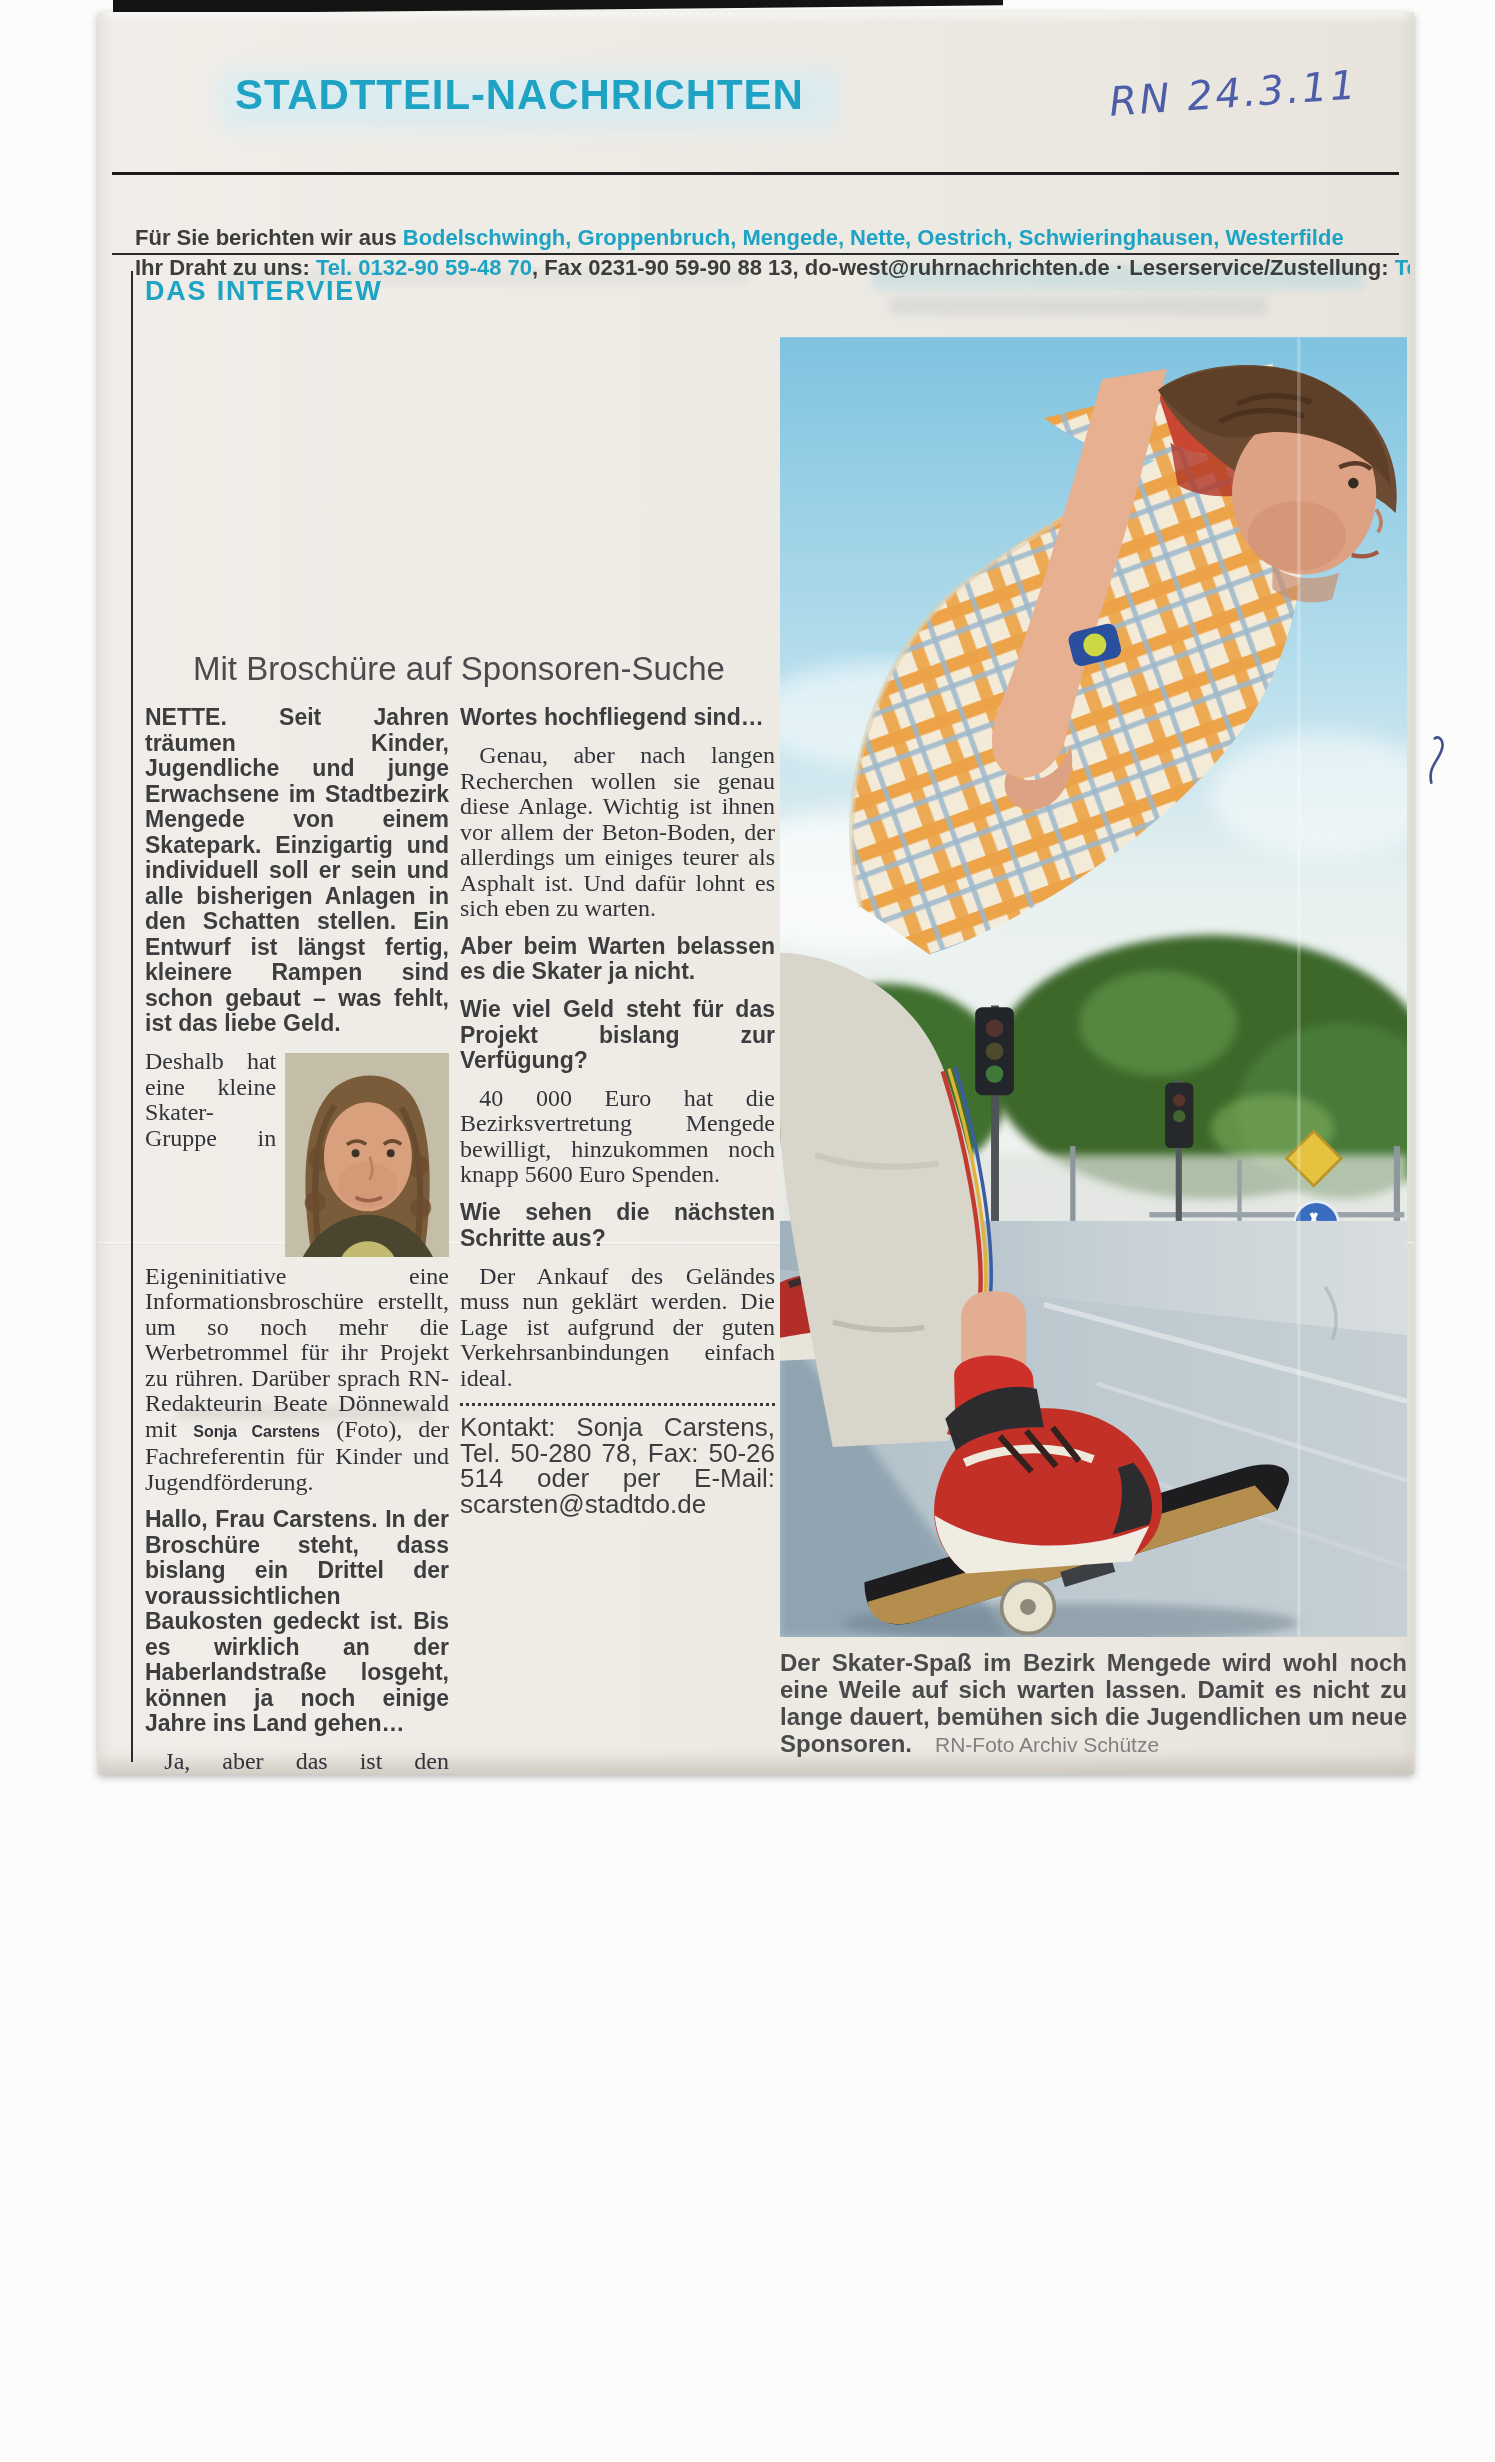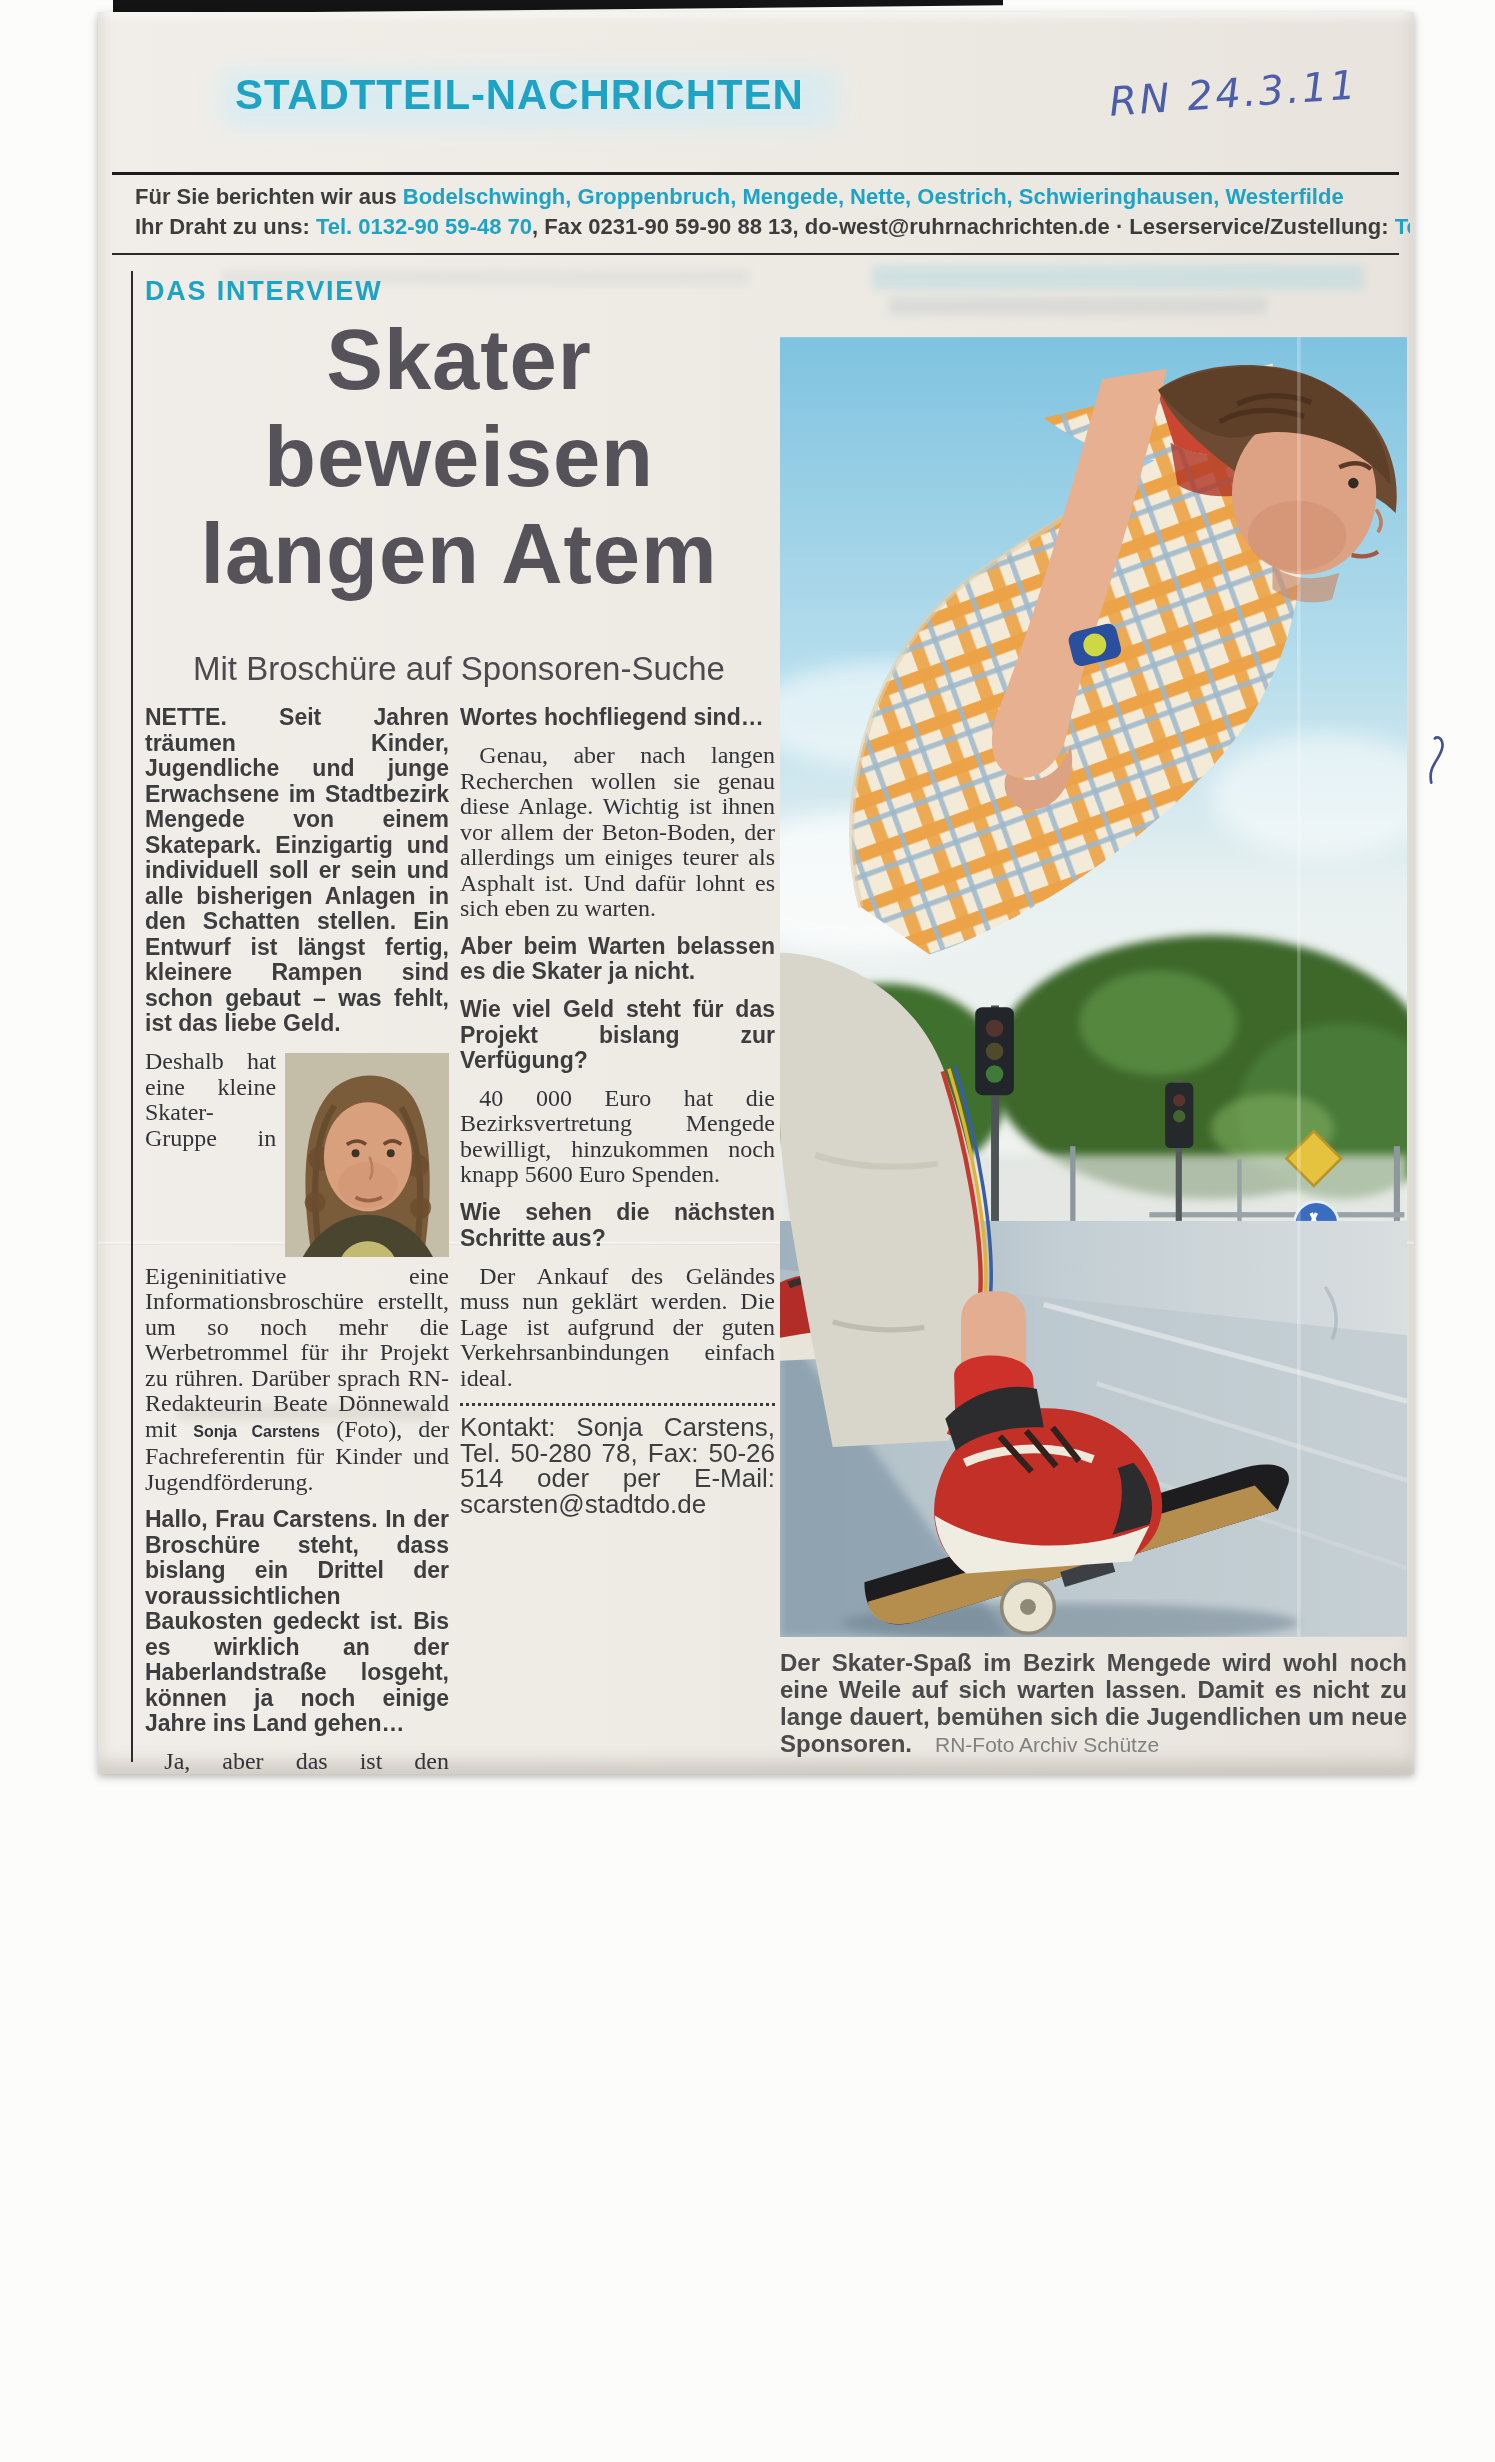--- a/index.html
+++ b/index.html
@@ -18,21 +18,21 @@
 
   
   .ghost{position:absolute;filter:blur(4.4px);border-radius:3.5px;}
 
   
   .mast-halo{position:absolute;left:123px;top:58px;width:616px;height:58px;background:#d4ecf4;filter:blur(10.6px);opacity:.75;}
   .mast-title{position:absolute;left:137px;top:59px;font-size:42px;font-weight:bold;letter-spacing:0.9px;color:#1fa3c4;}
   .hand-note{position:absolute;left:1011px;top:58px;font-size:40px;color:#3c4fa5;
     font-family:"DejaVu Sans",sans-serif;font-style:italic;transform:rotate(-4deg);letter-spacing:2.6px;opacity:.9;}
   .rule1{position:absolute;left:14px;top:160px;width:1287px;height:2.6px;background:#1c1c1c;}
-  .mast-line{position:absolute;left:37px;width:1275px;font-size:22px;font-weight:bold;color:#3c3c3c;white-space:nowrap;overflow:hidden;}
+  .mast-line{position:absolute;left:37px;width:1275px;font-size:22px;font-weight:bold;color:#3c3c3c;white-space:nowrap;overflow:hidden;margin-top:41px;}
   .mast-line .teal{color:#1fa3c4;}
   .rule2{position:absolute;left:14px;top:241px;width:1287px;height:1.8px;background:#2a2a2a;}
 
   
   .vrule{position:absolute;left:33px;top:259px;width:1.8px;height:1491px;background:#2c2c2c;}
   .kicker{position:absolute;left:47px;top:264px;font-size:27px;font-weight:bold;letter-spacing:1.8px;color:#1fa3c4;}
   .headline{position:absolute;left:42px;top:299px;width:638px;text-align:center;color:#56525a;
     font-weight:bold;font-size:85px;line-height:97px;letter-spacing:0.9px;}
   .subhead{position:absolute;left:42px;top:638px;width:638px;text-align:center;font-size:33px;color:#4c4a4e;
     font-family:"Liberation Sans",sans-serif;}
@@ -79,25 +79,20 @@
   <div class="mast-title">STADTTEIL-NACHRICHTEN</div>
   <div class="hand-note">RN 24.3.11</div>
   <div class="rule1"></div>
 
   <div class="mast-line" style="top:172px;"><span>Für Sie berichten wir aus </span><span class="teal">Bodelschwingh, Groppenbruch, Mengede, Nette, Oestrich, Schwieringhausen, Westerfilde</span></div>
   <div class="mast-line" style="top:202px;"><span>Ihr Draht zu uns: </span><span class="teal">Tel. 0132-90 59-48 70</span><span>, Fax 0231-90 59-90 88 13, do-west@ruhrnachrichten.de · Leserservice/Zustellung: </span><span class="teal">Tel. 0800-66 55 4</span></div>
   <div class="rule2"></div>
 
   <div class="vrule"></div>
   <div class="kicker">DAS INTERVIEW</div>
-  <div class="headline">
-    <div>Skater</div>
-    <div>beweisen</div>
-    <div>langen Atem</div>
-  </div>
   <div class="subhead">Mit Broschüre auf Sponsoren-Suche</div>
 
   <div class="col col1">
     <p class="pb">NETTE. Seit Jahren träumen Kinder, Jugendliche und junge Erwachsene im Stadtbezirk Mengede von einem Skatepark. Einzigartig und individuell soll er sein und alle bisherigen Anlagen in den Schatten stellen. Ein Entwurf ist längst fertig, kleinere Rampen sind schon gebaut – was fehlt, ist das liebe Geld.</p>
     <p class="ps noindent">
       <span class="portrait">
         <svg width="164" height="204" viewBox="0 0 186 232">
           <rect width="186" height="232" fill="#c9c2ae"></rect>
           <rect width="186" height="232" fill="#b9b49e" opacity=".35"></rect>
 

